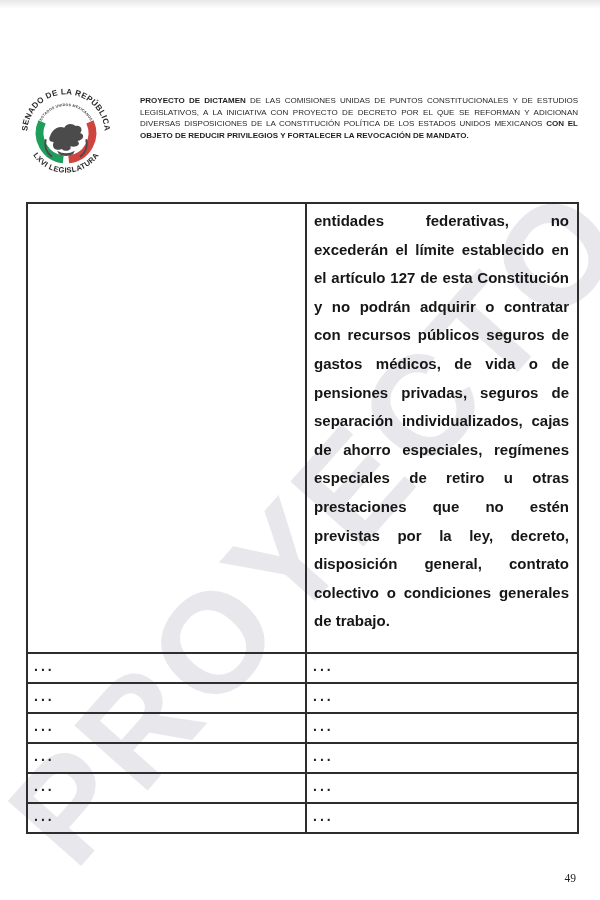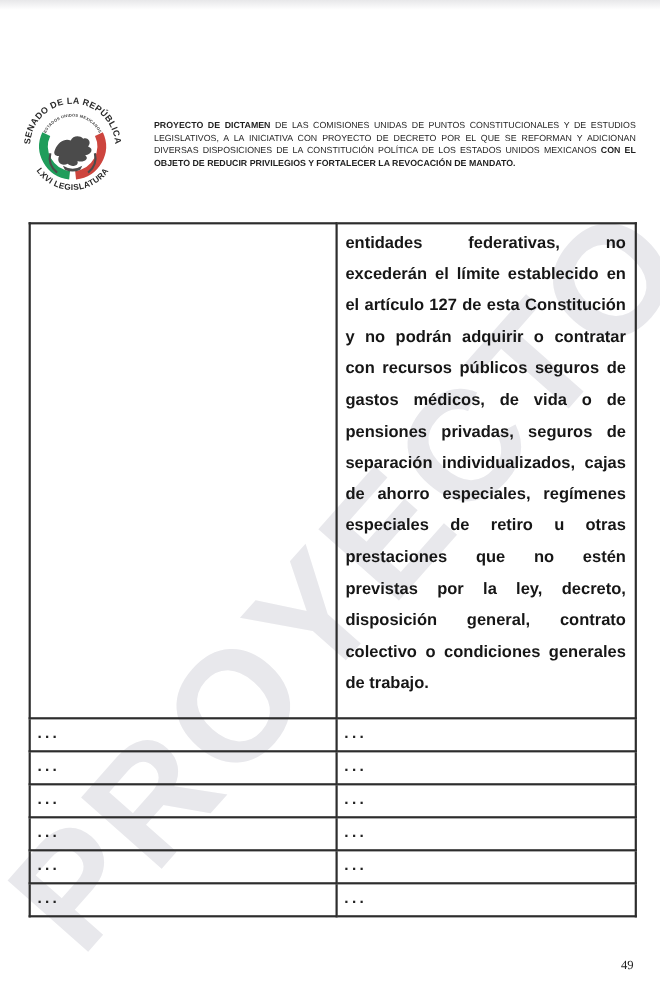--- a/index.html
+++ b/index.html
@@ -29,21 +29,21 @@
   .seal {
     position: absolute; left: 22px; top: 86px;
     width: 88px; height: 96px;
     z-index: 2;
   }
   .seal text { font-family: "Liberation Sans", sans-serif; }
   .seal .outer-text { font-size: 9.2px; font-weight: bold; fill: #2b2b2b; letter-spacing: 0.4px; }
   .seal .bottom-text { font-size: 8.6px; font-weight: bold; fill: #2b2b2b; letter-spacing: 0.4px; }
   .seal .ring-text { font-size: 4.1px; font-weight: bold; fill: #3d3d3d; letter-spacing: 0.25px; }
   .header-text {
-    position: absolute; left: 140px; top: 108px; width: 438px;
+    position: absolute; left: 140px; top: 95px; width: 438px;
     font-size: 8px; line-height: 11.6px;
     text-align: justify;
     color: #1f1f1f;
     z-index: 2;
   }
   .header-text .b { font-weight: bold; }
   .doc-table {
     position: absolute; left: 26px; top: 202px;
     width: 551px;
     border-collapse: collapse; table-layout: fixed;

